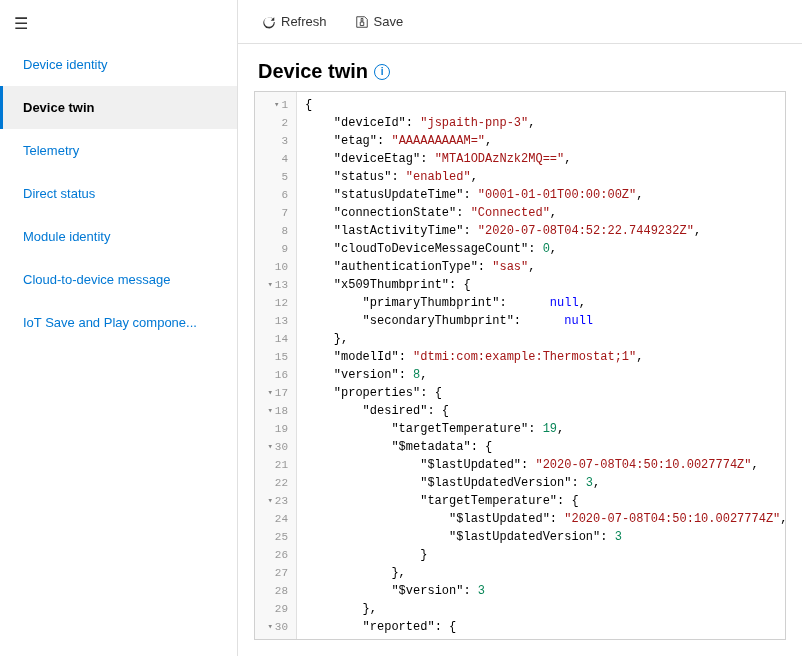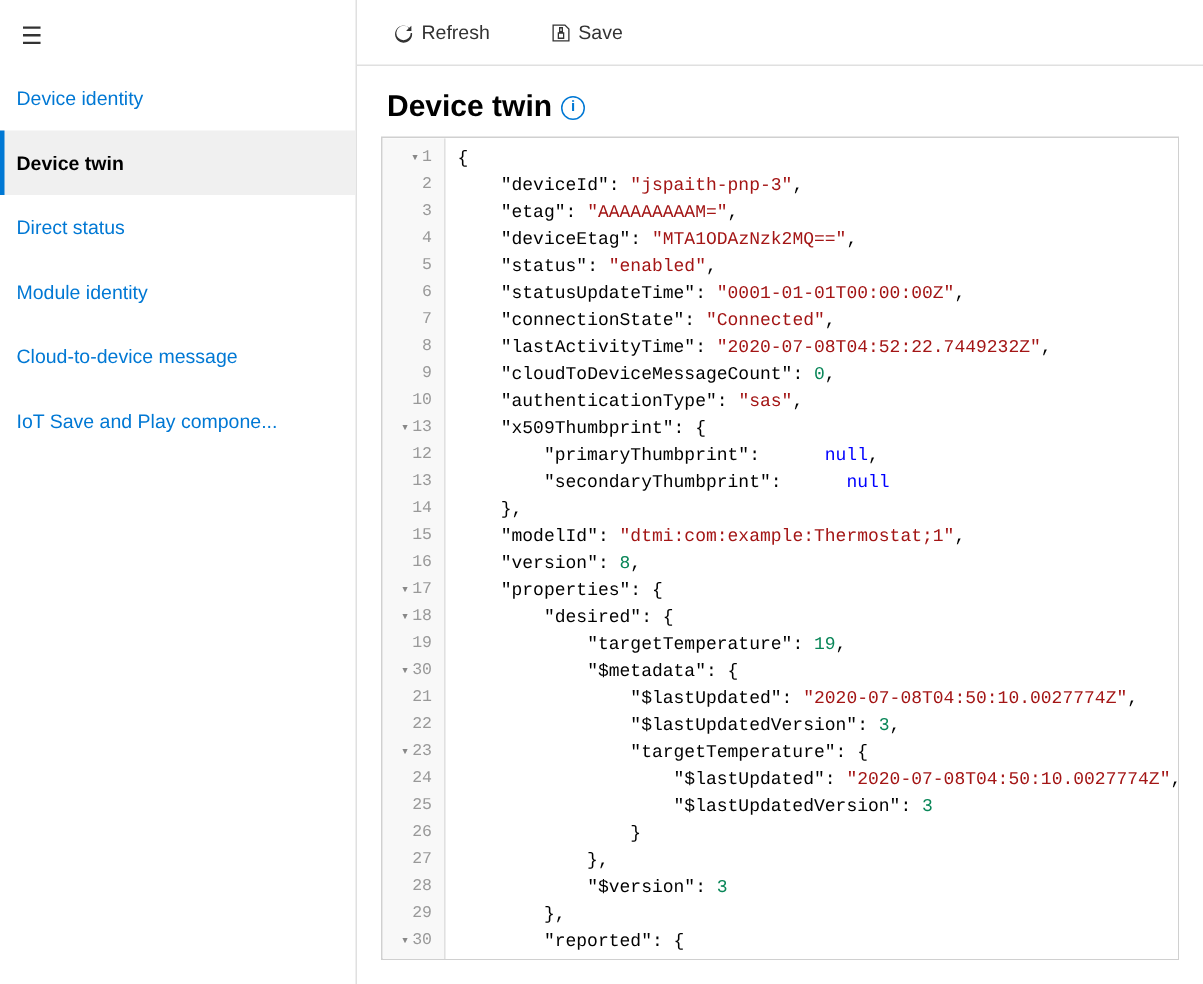--- a/index.html
+++ b/index.html
@@ -23,21 +23,21 @@
       flex-direction: column;
       padding-top: 4px;
     }
     .hamburger {
       padding: 10px 14px;
       cursor: pointer;
       color: #333;
       font-size: 16px;
     }
     .sidebar-item {
-      padding: 14px 8px;
+      padding: 14px 20px;
       cursor: pointer;
       color: #0078d4;
       font-size: 13px;
       font-weight: 400;
       border-left: 3px solid transparent;
     }
     .sidebar-item.active {
       background: #f0f0f0;
       color: #000;
       font-weight: 600;
@@ -51,21 +51,21 @@
       flex-direction: column;
       overflow: hidden;
     }
 
     
     .toolbar {
       display: flex;
       align-items: center;
       padding: 8px 16px;
       border-bottom: 1px solid #e0e0e0;
-      gap: 24px;
+      gap: 12px;
       min-height: 44px;
     }
     .toolbar-btn {
       display: flex;
       align-items: center;
       gap: 5px;
       background: none;
       border: none;
       cursor: pointer;
       font-size: 13px;
@@ -158,20 +158,21 @@
     .kw-val { color: #0000ff; padding-left: 36px; }
   </style>
 </head>
 <body>
 
 <div class="sidebar">
   <div class="hamburger">☰</div>
   <div id="sidebar-items">
       <div class="sidebar-item">Device identity</div>
       <div class="sidebar-item active">Device twin</div>
+      <div class="sidebar-item">Telemetry</div>
       <div class="sidebar-item">Direct status</div>
       <div class="sidebar-item">Module identity</div>
       <div class="sidebar-item">Cloud-to-device message</div>
       <div class="sidebar-item">IoT Save and Play compone...</div>
     </div>
 </div>
 
 <div class="main">
 
   <div class="toolbar">

